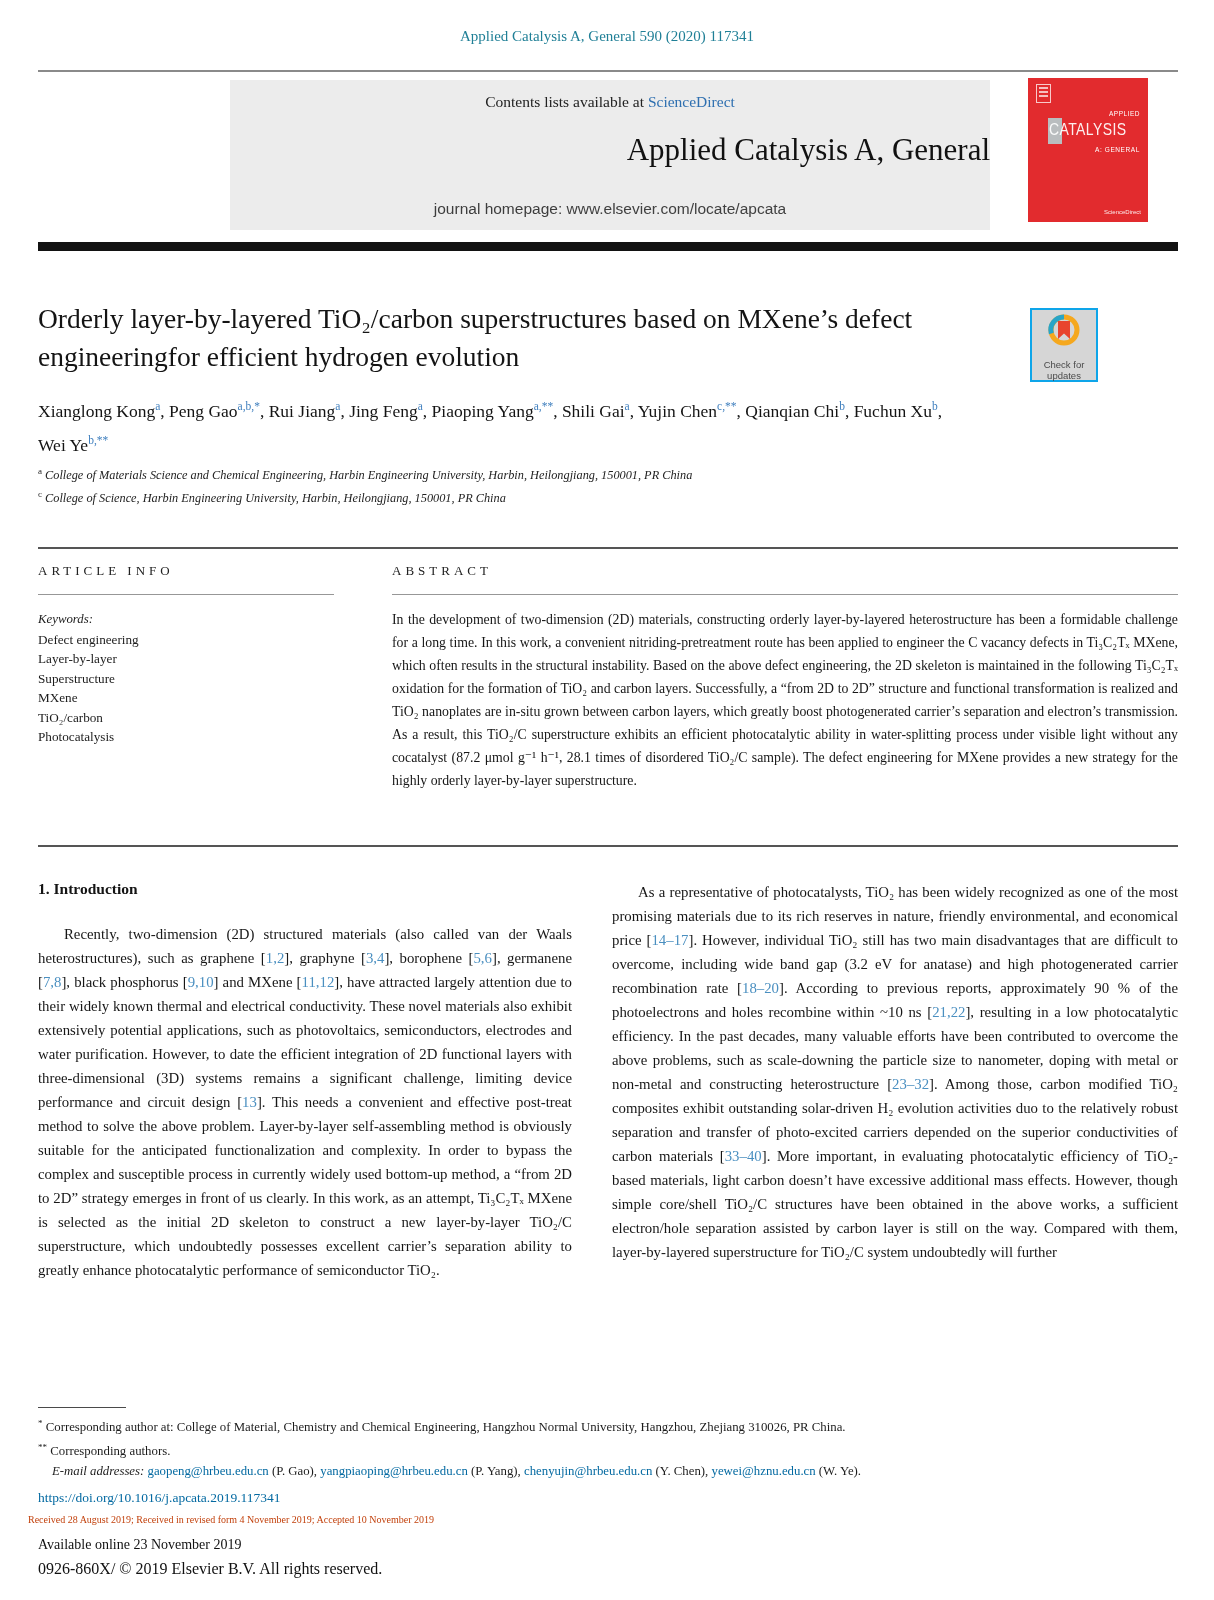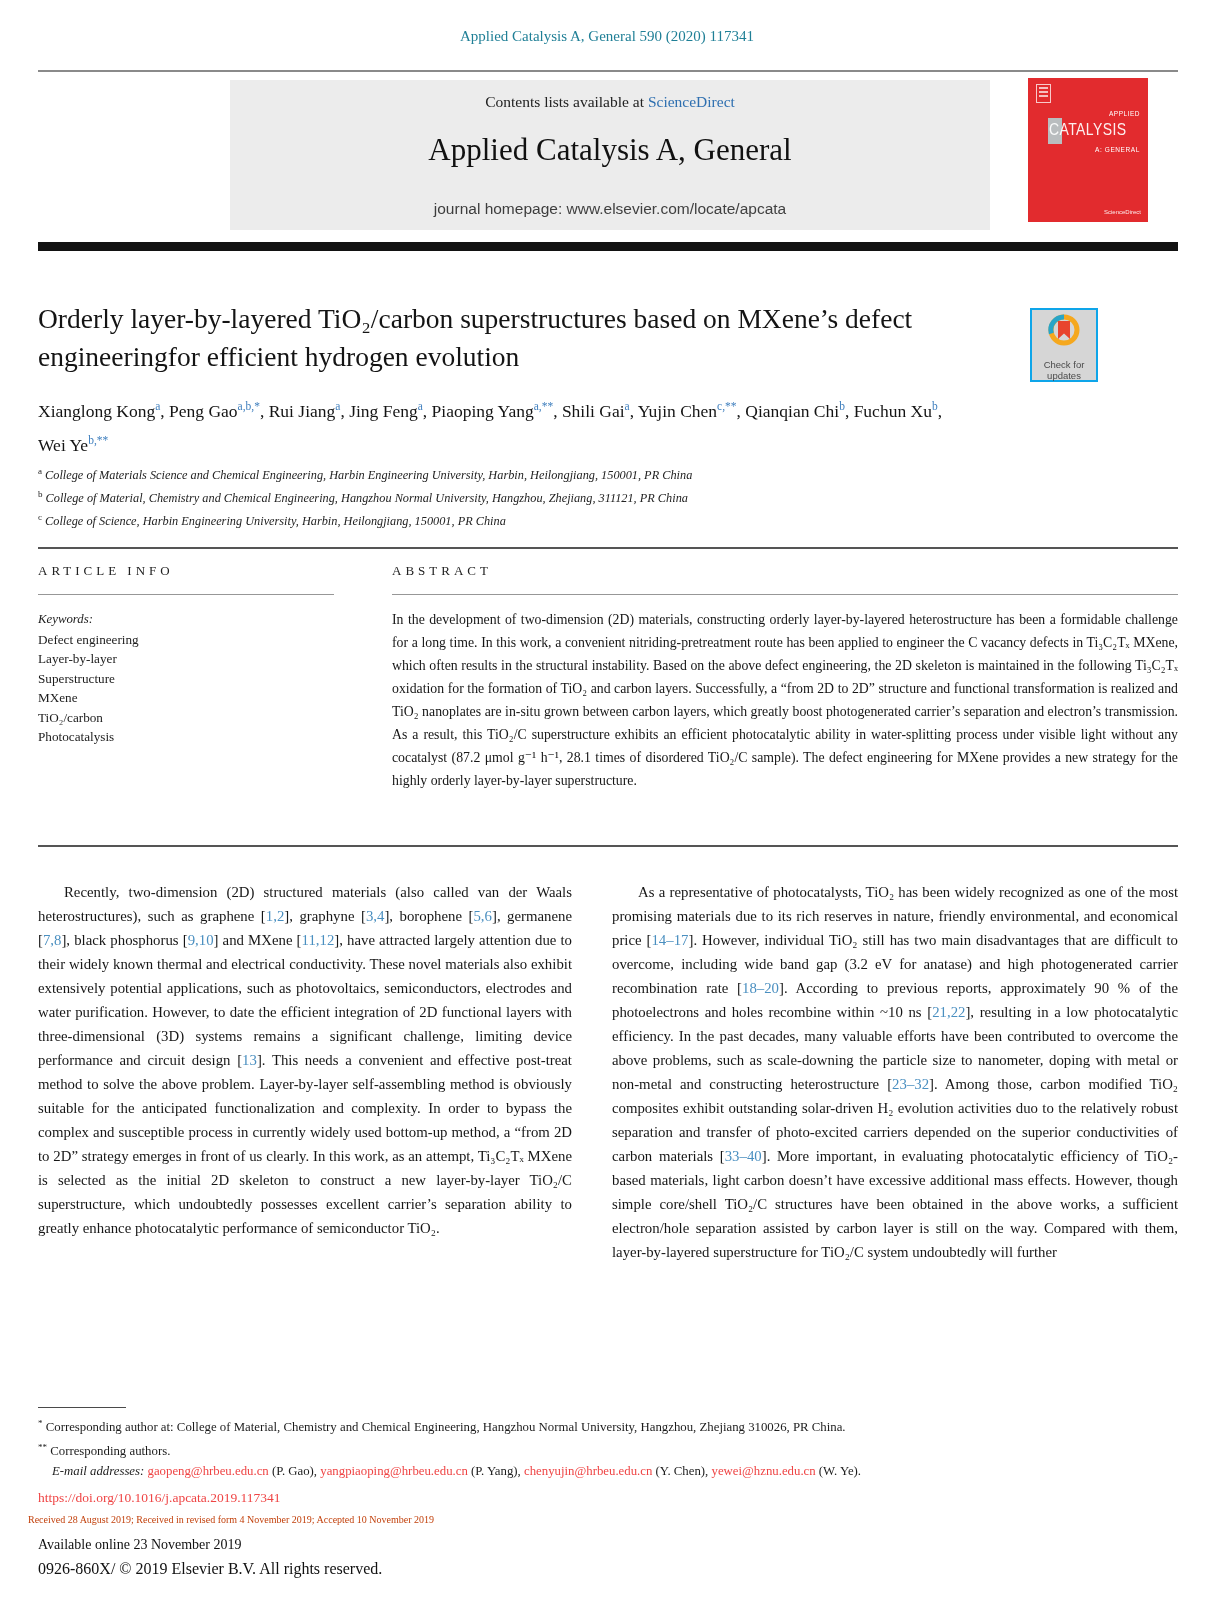--- a/index.html
+++ b/index.html
@@ -8,21 +8,21 @@
   .abs{position:absolute;}
 
   
   .cite-head{left:0;top:28px;width:1214px;text-align:center;font-size:15px;color:#1f7f96;}
   .top-rule{left:38px;top:70px;width:1140px;height:2px;background:#8a8a8a;}
 
   
   .mast-gray{left:230px;top:80px;width:760px;height:150px;background:#ececec;}
   .contents-line{left:230px;top:93px;width:760px;text-align:center;font-size:15.5px;color:#222;}
   .sd-link{color:#2e6fb0;}
-  .journal-title{left:230px;top:132px;width:760px;text-align:center;font-size:31px;color:#111;}
+  .journal-title{left:230px;top:132px;width:760px;text-align:right;font-size:31px;color:#111;}
   .homepage-line{left:230px;top:200px;width:760px;text-align:center;
                  font-family:"Liberation Sans","DejaVu Sans",sans-serif;font-size:15.5px;color:#3d3d3d;}
   .hp-link{color:#404040;}
   .elsevier-wrap{left:38px;top:82px;width:170px;height:148px;text-align:center;}
   .elsevier-word{font-family:"Liberation Serif",serif;font-size:26px;color:#e87e13;letter-spacing:1px;margin-top:2px;}
 
   
   .cover{left:1028px;top:78px;width:120px;height:144px;background:#e22b2e;
          font-family:"Liberation Sans","DejaVu Sans",sans-serif;}
   .cover-minilogo{position:absolute;left:8px;top:6px;width:13px;height:17px;border:1px solid rgba(255,255,255,.75);}
@@ -63,21 +63,21 @@
   .intro-h{font-size:15.5px;font-weight:bold;color:#141414;margin:0 0 24px 0;}
   .body-par{font-size:14.8px;line-height:24px;text-align:justify;color:#161616;text-indent:26px;margin:0;}
   .ref{color:#4a8fc0;}
 
   
   .fn-rule{left:38px;top:1407px;width:88px;height:1px;background:#4a4a4a;}
   .fns{left:38px;top:1414px;width:1140px;font-size:12.8px;line-height:19.5px;color:#1c1c1c;}
   .fns sup{font-size:9px;}
   .fn-email{padding-left:14px;}
   .em-label{font-style:italic;}
-  .lnk{color:#ef4444;}
+  .lnk{color:#0369a1;}
   .doi{left:38px;top:1490px;font-size:13.5px;}
   .recv{left:28px;top:1514px;font-size:10px;color:#c2410c;}
   .avail{left:38px;top:1537px;font-size:14px;color:#111;}
   .issn{left:38px;top:1560px;font-size:16px;color:#111;}
 </style>
 </head>
 <body>
 
 <div class="page">
 
@@ -112,21 +112,20 @@
       <circle cx="21" cy="20" r="13" fill="none" stroke="#f5a81e" stroke-width="5"></circle>
       <path d="M 21,7 A 13,13 0 0 0 8.3,23.5" fill="none" stroke="#28a5c8" stroke-width="5"></path>
       <path d="M15,11 h12 v18 l-6,-5.5 -6,5.5 z" fill="#e8442e"></path>
     </svg>
     <div class="badge-txt"><span>Check for</span><br><span>updates</span></div>
   </div>
 
   <div class="abs authors"><span>Xianglong Kong</span><sup>a</sup>, <span>Peng Gao</span><sup>a,b,*</sup>, <span>Rui Jiang</span><sup>a</sup>, <span>Jing Feng</span><sup>a</sup>, <span>Piaoping Yang</span><sup>a,**</sup>, <span>Shili Gai</span><sup>a</sup>, <span>Yujin Chen</span><sup>c,**</sup>, <span>Qianqian Chi</span><sup>b</sup>, <span>Fuchun Xu</span><sup>b</sup>, <span>Wei Ye</span><sup>b,**</sup></div>
   <div class="abs affils">
       <div><sup>a</sup><span> College of Materials Science and Chemical Engineering, Harbin Engineering University, Harbin, Heilongjiang, 150001, PR China</span></div>
-      <div><sup>b</sup><span> College of Material, Chemistry and Chemical Engineering, Hangzhou Normal University, Hangzhou, Zhejiang, 311121, PR China</span></div>
       <div><sup>c</sup><span> College of Science, Harbin Engineering University, Harbin, Heilongjiang, 150001, PR China</span></div>
     </div>
 
   <div class="abs sec-rule-top"></div>
   <div class="abs info-head">ARTICLE INFO</div>
   <div class="abs abs-head">ABSTRACT</div>
   <div class="abs info-under"></div>
   <div class="abs abs-under"></div>
 
   <div class="abs kw-block">
@@ -138,20 +137,21 @@
         <div>MXene</div>
         <div>TiO₂/carbon</div>
         <div>Photocatalysis</div>
       </div>
   </div>
 
   <div class="abs abstract">In the development of two-dimension (2D) materials, constructing orderly layer-by-layered heterostructure has been a formidable challenge for a long time. In this work, a convenient nitriding-pretreatment route has been applied to engineer the C vacancy defects in Ti₃C₂Tₓ MXene, which often results in the structural instability. Based on the above defect engineering, the 2D skeleton is maintained in the following Ti₃C₂Tₓ oxidation for the formation of TiO₂ and carbon layers. Successfully, a “from 2D to 2D” structure and functional transformation is realized and TiO₂ nanoplates are in-situ grown between carbon layers, which greatly boost photogenerated carrier’s separation and electron’s transmission. As a result, this TiO₂/C superstructure exhibits an efficient photocatalytic ability in water-splitting process under visible light without any cocatalyst (87.2 μmol g⁻¹ h⁻¹, 28.1 times of disordered TiO₂/C sample). The defect engineering for MXene provides a new strategy for the highly orderly layer-by-layer superstructure.</div>
   <div class="abs sec-rule-bot"></div>
 
   <div class="abs intro-left">
+    <p class="intro-h">1. Introduction</p>
     <p class="body-par" id="par-left"><span>Recently, two-dimension (2D) structured materials (also called van der Waals heterostructures), such as graphene [</span><span class="ref">1,2</span><span>], graphyne [</span><span class="ref">3,4</span><span>], borophene [</span><span class="ref">5,6</span><span>], germanene [</span><span class="ref">7,8</span><span>], black phosphorus [</span><span class="ref">9,10</span><span>] and MXene [</span><span class="ref">11,12</span><span>], have attracted largely attention due to their widely known thermal and electrical conductivity. These novel materials also exhibit extensively potential applications, such as photovoltaics, semiconductors, electrodes and water purification. However, to date the efficient integration of 2D functional layers with three-dimensional (3D) systems remains a significant challenge, limiting device performance and circuit design [</span><span class="ref">13</span><span>]. This needs a convenient and effective post-treat method to solve the above problem. Layer-by-layer self-assembling method is obviously suitable for the anticipated functionalization and complexity. In order to bypass the complex and susceptible process in currently widely used bottom-up method, a “from 2D to 2D” strategy emerges in front of us clearly. In this work, as an attempt, Ti₃C₂Tₓ MXene is selected as the initial 2D skeleton to construct a new layer-by-layer TiO₂/C superstructure, which undoubtedly possesses excellent carrier’s separation ability to greatly enhance photocatalytic performance of semiconductor TiO₂.</span></p>
   </div>
   <div class="abs intro-right">
     <p class="body-par" id="par-right"><span>As a representative of photocatalysts, TiO₂ has been widely recognized as one of the most promising materials due to its rich reserves in nature, friendly environmental, and economical price [</span><span class="ref">14–17</span><span>]. However, individual TiO₂ still has two main disadvantages that are difficult to overcome, including wide band gap (3.2 eV for anatase) and high photogenerated carrier recombination rate [</span><span class="ref">18–20</span><span>]. According to previous reports, approximately 90 % of the photoelectrons and holes recombine within ~10 ns [</span><span class="ref">21,22</span><span>], resulting in a low photocatalytic efficiency. In the past decades, many valuable efforts have been contributed to overcome the above problems, such as scale-downing the particle size to nanometer, doping with metal or non-metal and constructing heterostructure [</span><span class="ref">23–32</span><span>]. Among those, carbon modified TiO₂ composites exhibit outstanding solar-driven H₂ evolution activities duo to the relatively robust separation and transfer of photo-excited carriers depended on the superior conductivities of carbon materials [</span><span class="ref">33–40</span><span>]. More important, in evaluating photocatalytic efficiency of TiO₂-based materials, light carbon doesn’t have excessive additional mass effects. However, though simple core/shell TiO₂/C structures have been obtained in the above works, a sufficient electron/hole separation assisted by carbon layer is still on the way. Compared with them, layer-by-layered superstructure for TiO₂/C system undoubtedly will further</span></p>
   </div>
 
   <div class="abs fn-rule"></div>
   <div class="abs fns">
     <div><sup>*</sup><span> Corresponding author at: College of Material, Chemistry and Chemical Engineering, Hangzhou Normal University, Hangzhou, Zhejiang 310026, PR China.</span></div>
     <div><sup>**</sup><span> Corresponding authors.</span></div>

